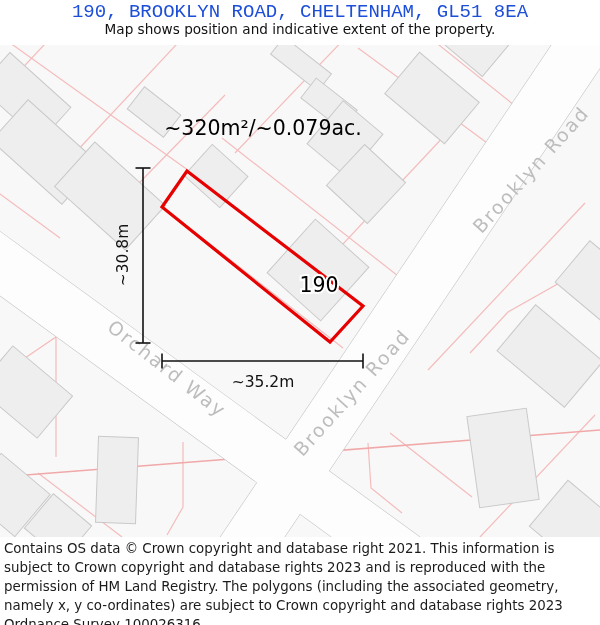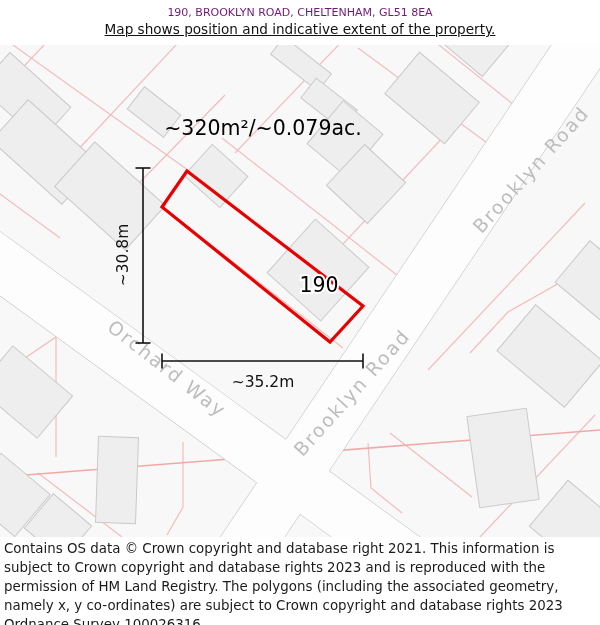--- a/index.html
+++ b/index.html
@@ -1,19 +1,19 @@
 <!DOCTYPE html>
 <html><head>
 <meta charset="utf-8">
 <style>
   html,body{margin:0;padding:0;background:#ffffff;}
   body{width:600px;height:625px;font-family:"DejaVu Sans","Liberation Sans",sans-serif;overflow:hidden;}
   .header{width:600px;height:45px;background:#ffffff;text-align:center;}
-  .header .title{font-size:11px;color:#701a75;padding-top:4px;line-height:17px;}
-  .header .subtitle{font-size:13.6px;color:#111;line-height:17px;text-decoration:underline;}
+  .header .title{font-size:19px;color:#1d4ed8;padding-top:4px;line-height:17px;font-family:Liberation Mono, monospace;}
+  .header .subtitle{font-size:13.6px;color:#111;line-height:17px;}
   .map-wrap{width:600px;height:492px;position:relative;}
   svg{display:block;}
   .footer{width:600px;height:88px;background:#ffffff;}
   .footer .copyright{font-size:13.4px;color:#1b1b1b;line-height:1.42;padding:2px 4px 0 4px;text-align:left;}
   .bld{fill:#efeeee;stroke:#c9c9c9;stroke-width:1;}
   .pink{stroke:#f4bcbc;stroke-width:1.2;fill:none;}
   .pink2{stroke:#f0a8a8;stroke-width:1.6;fill:none;}
   .roadq{fill:#fdfdfd;stroke:#c3c3c3;stroke-width:1.1;}
   .roadfill{fill:#fdfdfd;stroke:none;}
   .roadlabel{fill:#bdbdbd;font-size:19px;letter-spacing:2px;}

